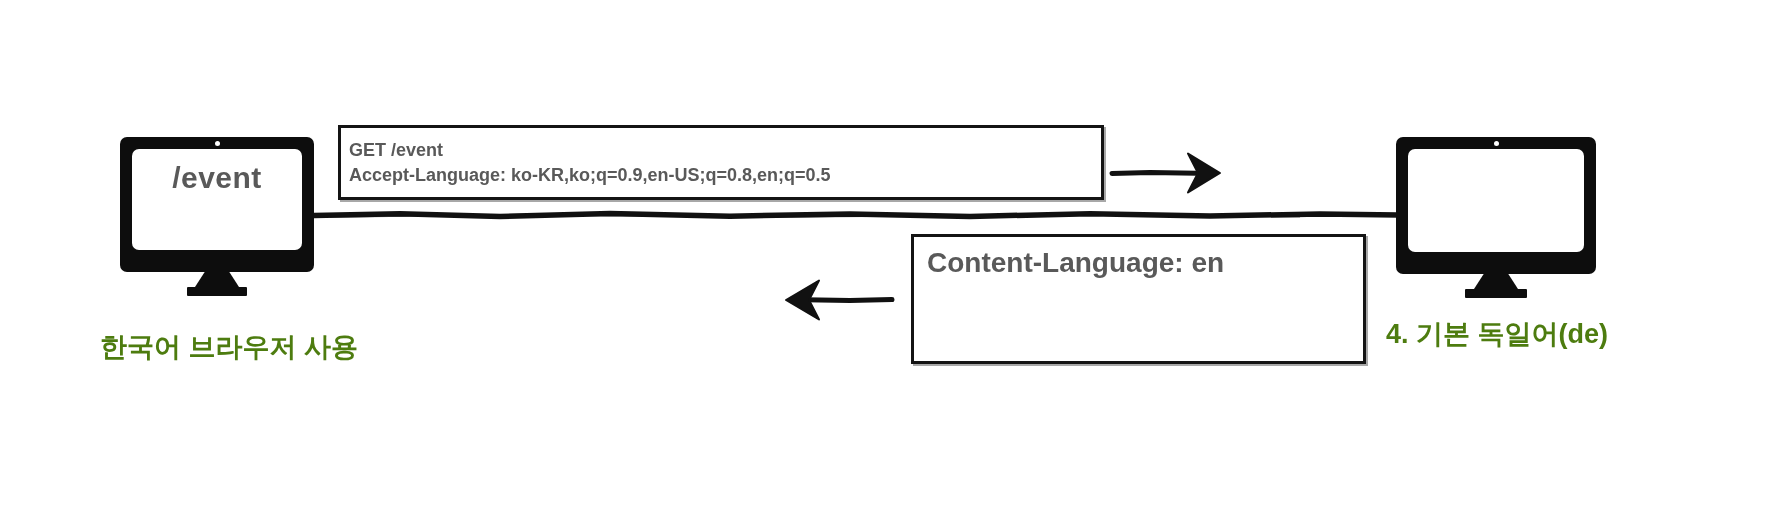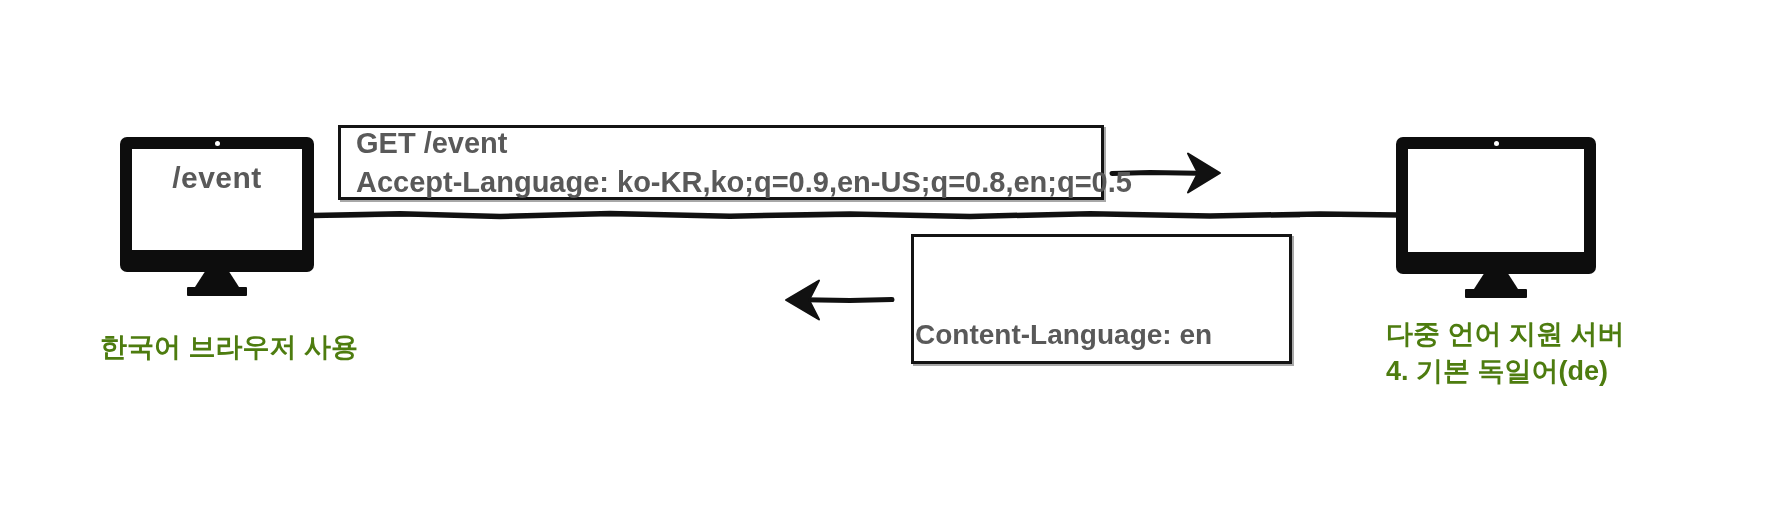--- a/index.html
+++ b/index.html
@@ -13,21 +13,21 @@
     font-weight: bold;
   }
 
   
   .monitor { position: absolute; }
   .monitor-body {
     position: absolute; left: 0; top: 0;
     background: #0d0d0d; border-radius: 7px;
   }
   .monitor-screen {
-    position: absolute; background: #ffffff; border-radius: 0;
+    position: absolute; background: #ffffff; border-radius: 7px;
     display: flex; justify-content: center;
   }
   .camera-dot {
     position: absolute; top: 4px; left: 50%;
     width: 5px; height: 5px; margin-left: -2.5px;
     background: #ffffff; border-radius: 50%;
   }
   .stand-neck {
     position: absolute; background: #0d0d0d;
     clip-path: polygon(22% 0, 78% 0, 100% 100%, 0 100%);
@@ -41,26 +41,26 @@
 
   
   .msg-box {
     position: absolute; box-sizing: border-box;
     background: #ffffff; border: 3px solid #141414;
     box-shadow: 2px 2px 0 #a8a8a8;
     color: #595959; display: flex; flex-direction: column;
   }
   #request-box {
     left: 338px; top: 125px; width: 766px; height: 75px;
-    padding: 2px 15px; justify-content: center; gap: 2px;
-    font-size: 29px; line-height: 1.25; white-space: nowrap;
+    padding: 2px 8px; justify-content: center; gap: 2px;
+    font-size: 18px; line-height: 1.25; white-space: nowrap;
   }
   #response-box {
-    left: 911px; top: 234px; width: 381px; height: 130px;
-    padding: 10px 1px; justify-content: flex-end;
+    left: 911px; top: 234px; width: 455px; height: 130px;
+    padding: 10px 13px; justify-content: flex-start;
     font-size: 28px; white-space: nowrap;
   }
 
   
   .caption { position: absolute; color: #4d7c0f; }
   #client-caption { left: 100px; top: 329px; font-size: 27px; }
   #server-caption { left: 1386px; top: 316px; font-size: 27px; line-height: 37px; }
 
   
   #wire-overlay { position: absolute; left: 0; top: 0; pointer-events: none; }
@@ -111,17 +111,16 @@
   <div class="monitor" style="left:1396px; top:137px; width:200px; height:163px;">
     <div class="monitor-body" style="width:200px; height:137px;">
       <span class="camera-dot"></span>
       <div class="monitor-screen" style="left:12px; top:12px; width:176px; height:103px;"></div>
     </div>
     <div class="stand-neck" style="left:78px; top:137px; width:44px; height:15px;"></div>
     <div class="stand-base" style="left:69px; top:152px; width:62px; height:9px;"></div>
   </div>
 
   <div class="caption" id="server-caption">
-    <div>다중 언어 지원 서버</div>
     <div>4. 기본 독일어(de)</div>
   </div>
 
 </div>
 
 </body></html>

